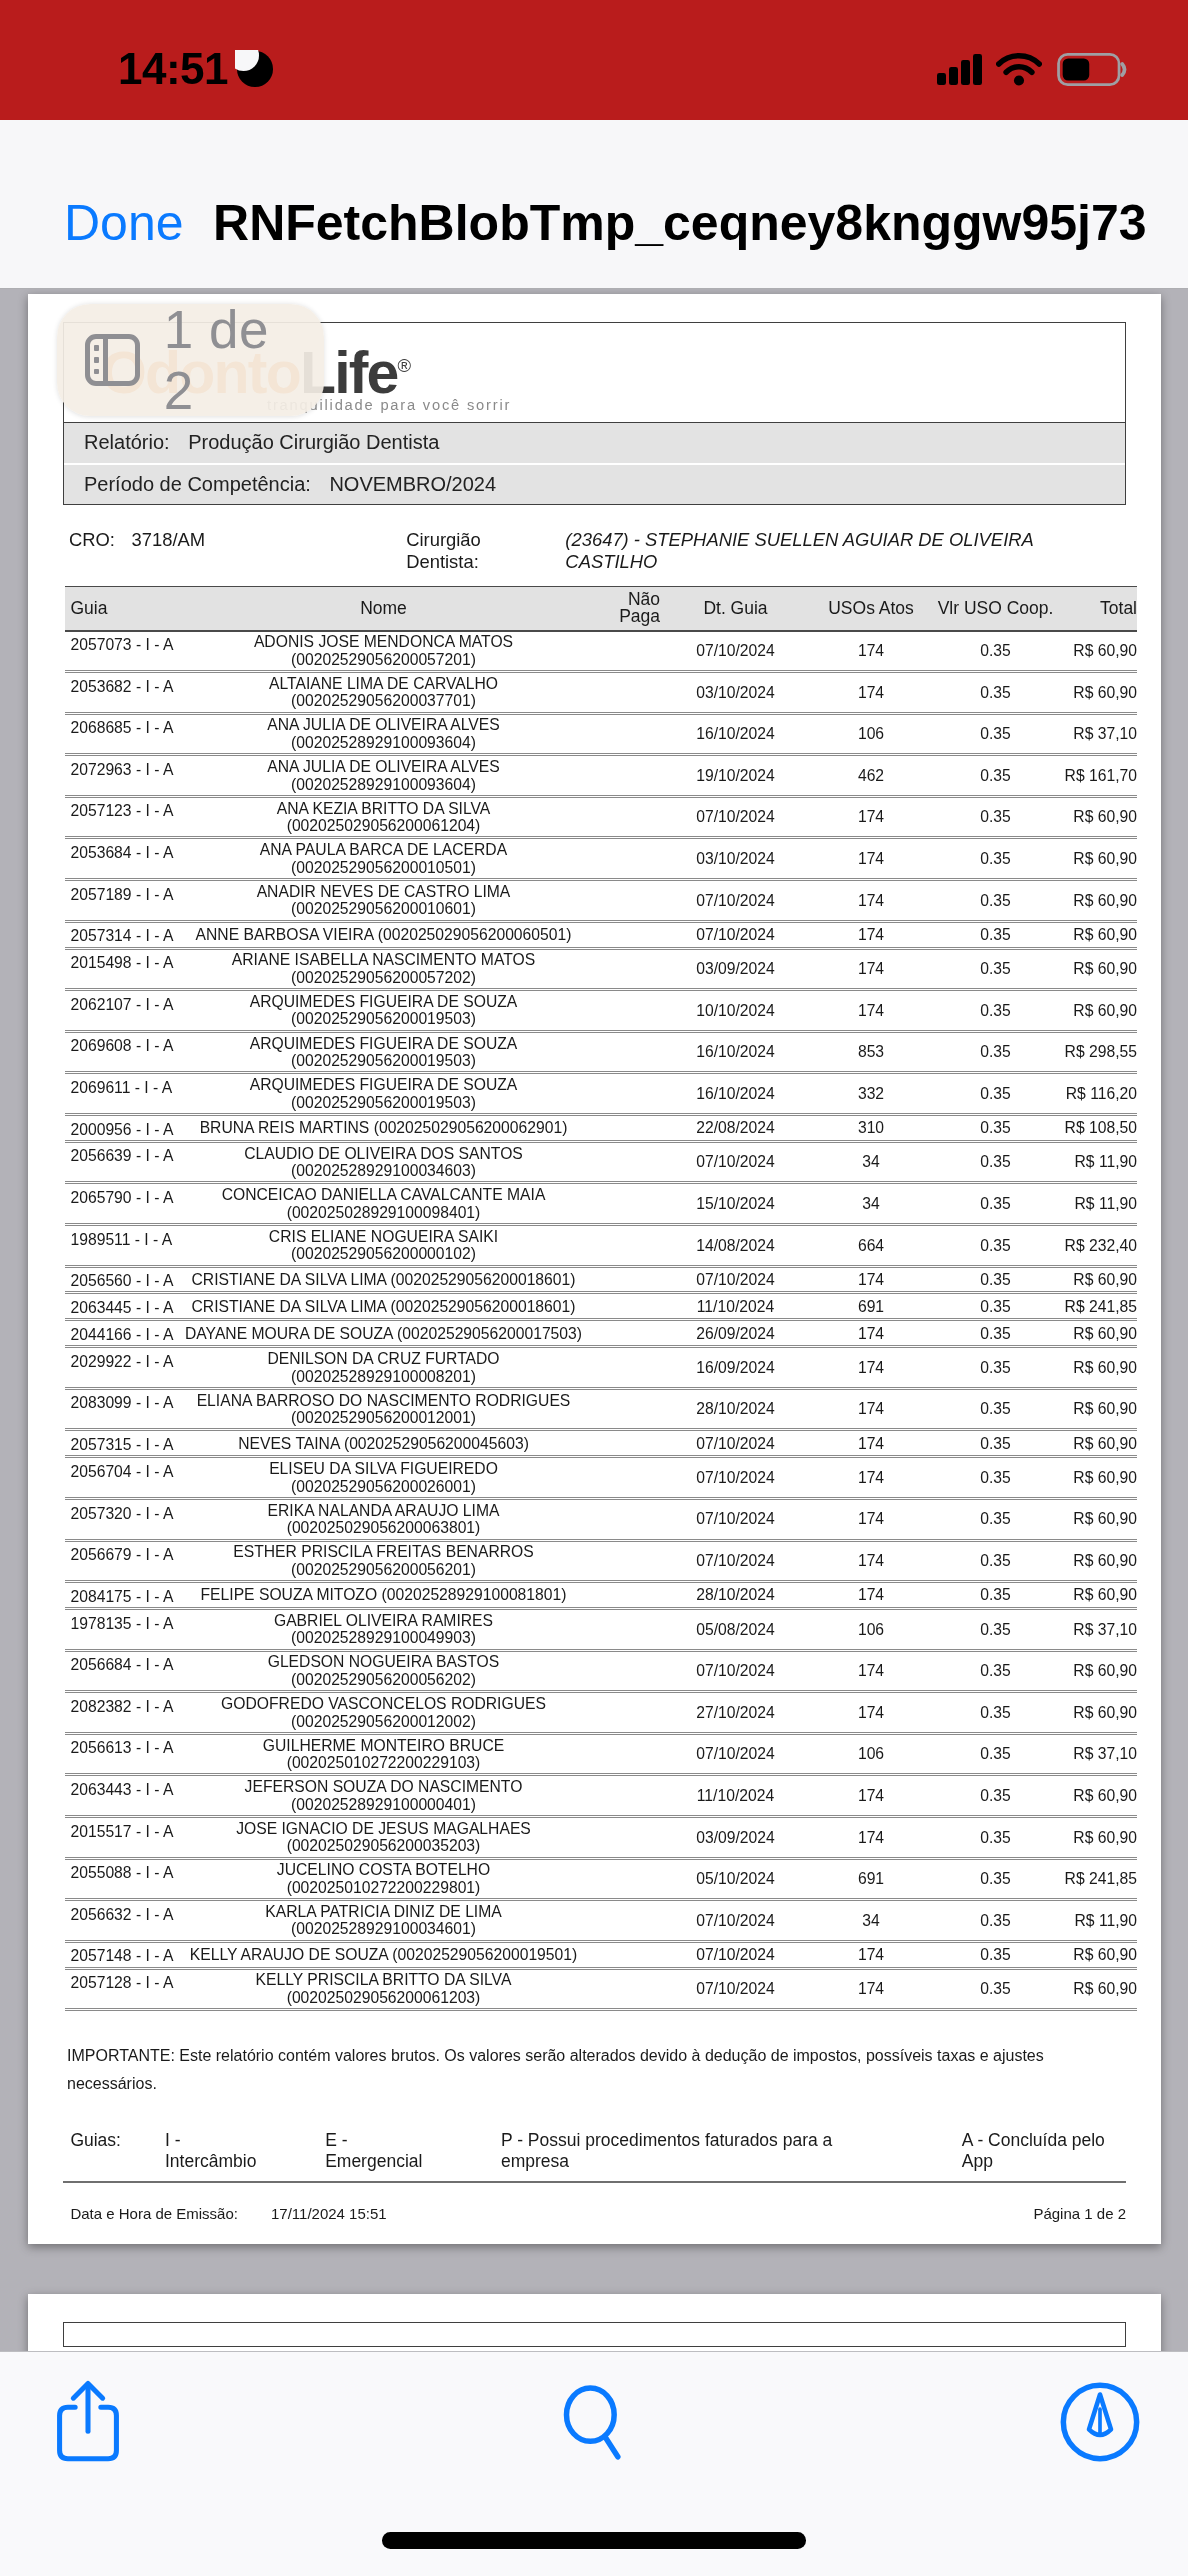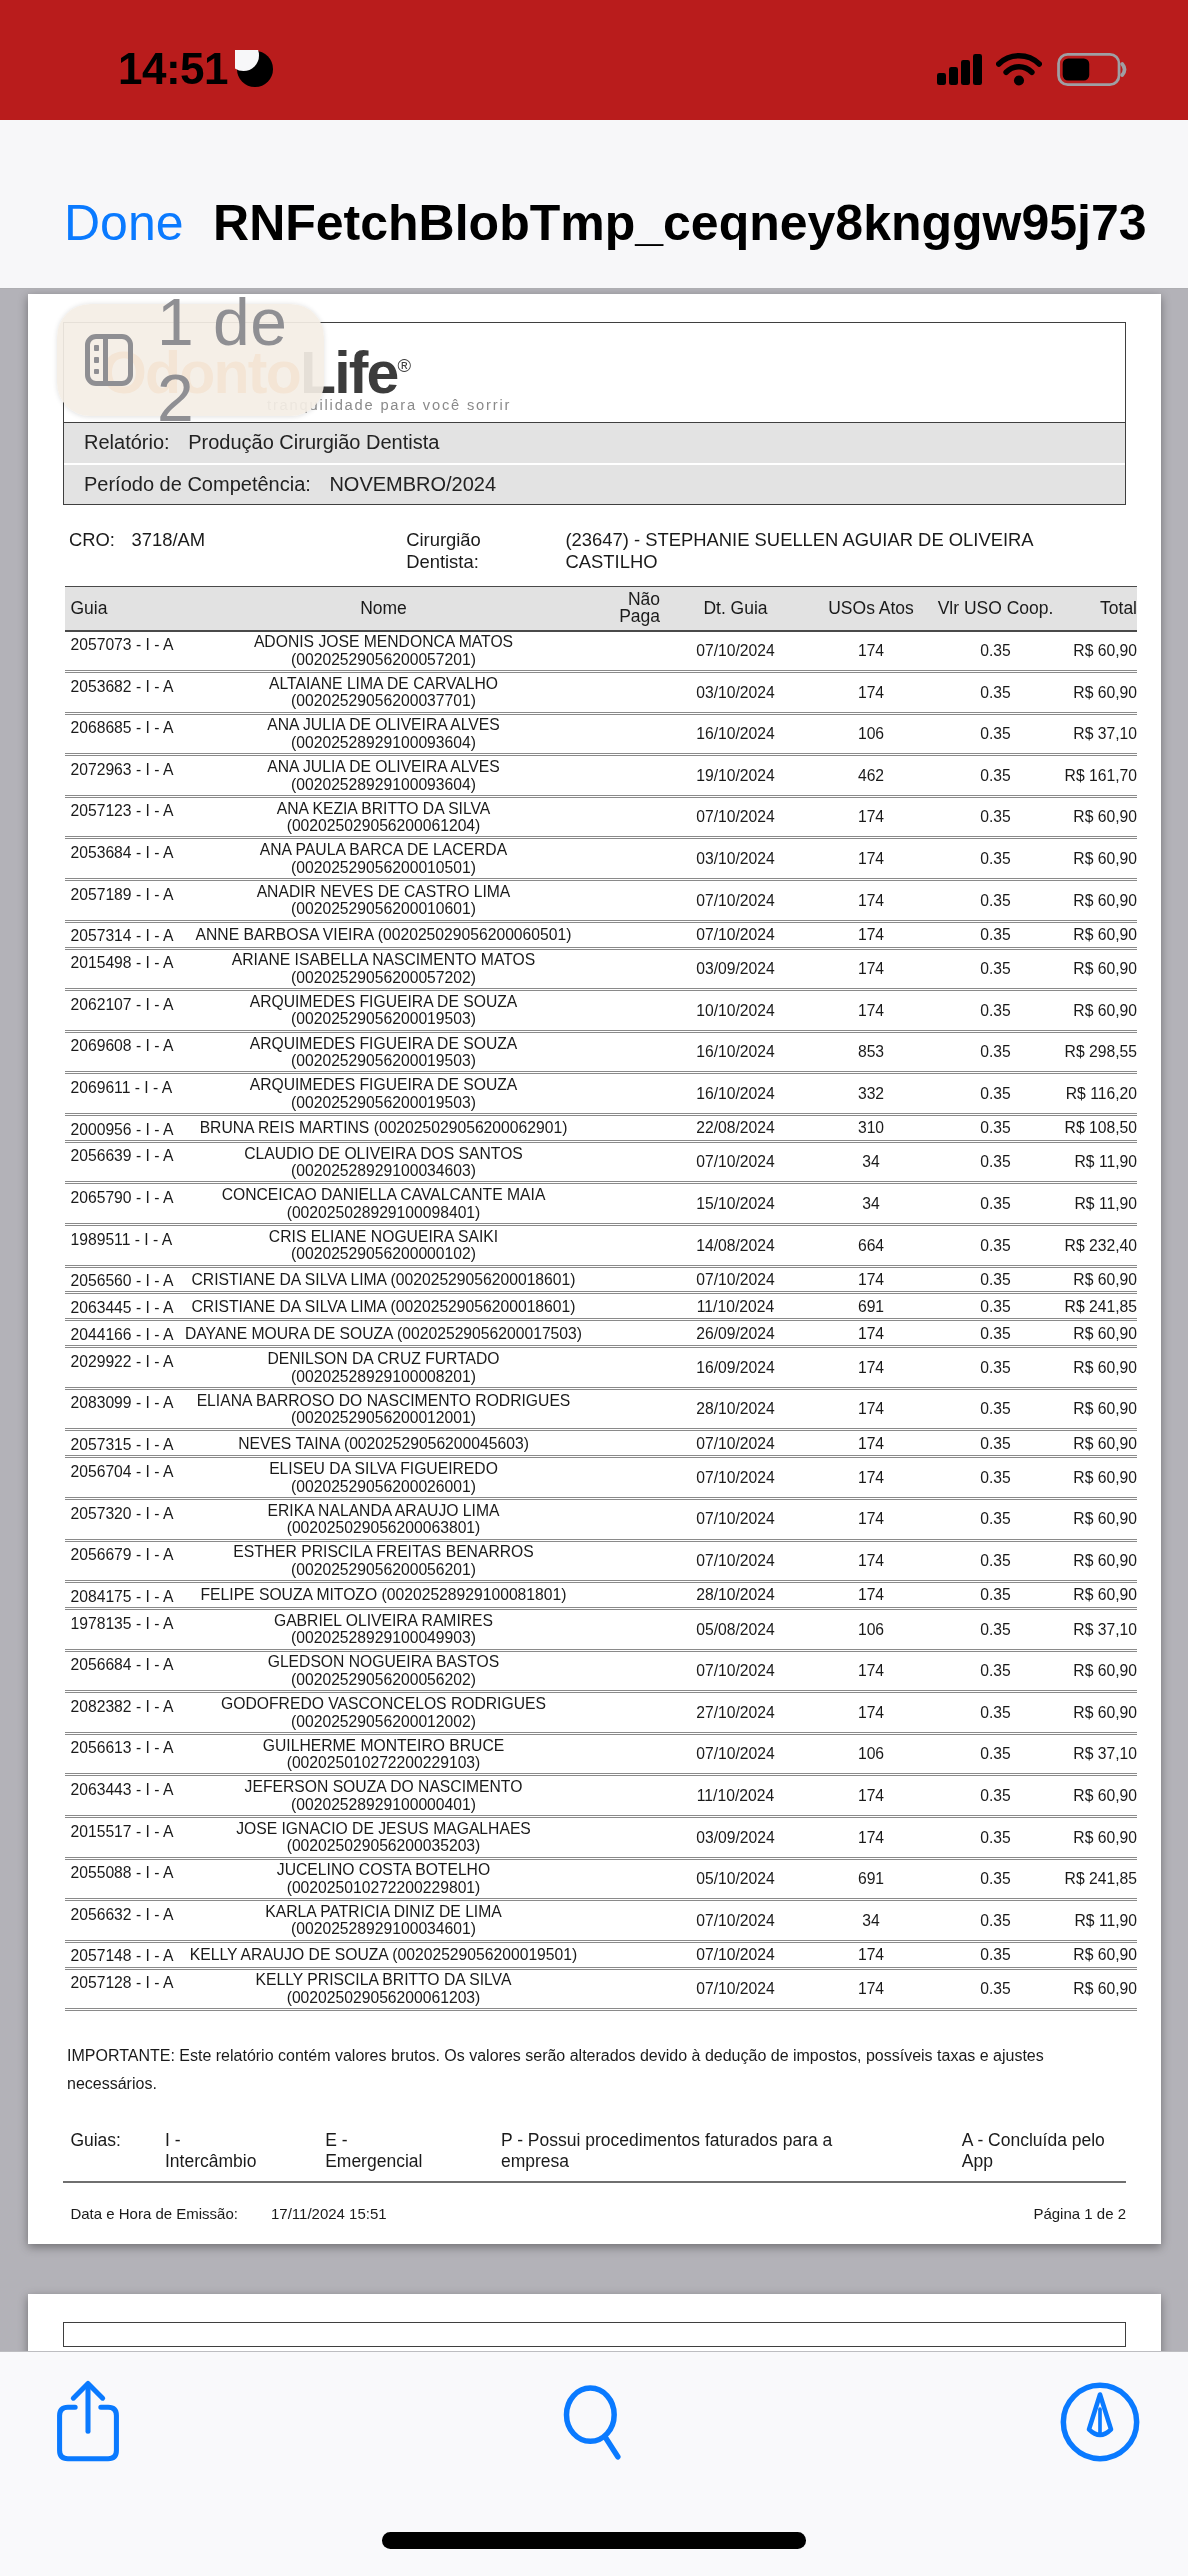--- a/index.html
+++ b/index.html
@@ -44,21 +44,21 @@
   .tagline { font-size:14.7px; color:#8a8a8a; letter-spacing:1.8px; margin:-5.5px 0 0 166px; }
   .graystrip { background:#e3e3e3; border-top:1.8px solid #3f3f3f; padding:8.3px 0 8.3px 20px;
     font-size:20px; color:#222; }
   .graystrip + .graystrip { border-top:2.8px solid #fff; }
   .striplabel { margin-right:13px;text-align:right; }
 
   
   .croline { margin:24px 35px 0 41px; font-size:18.4px; display:flex; }
   .cro-val { margin-left:16.6px; }
   .dent-label { margin-left:201px; }
-  .dent-val { margin-left:8px; }
+  .dent-val { margin-left:8px;font-style:italic; }
 
   
   .tbl { margin:13px 24px 0 37px; }
   .t-row { display:flex; align-items:center; border-bottom:3.7px double #8a8a8a;
     padding:1.8px 0; min-height:25px; font-size:15.7px; line-height:17.5px; }
   .t-head { background:#e2e2e2; border-top:1.8px solid #4a4a4a; border-bottom:2.8px double #4a4a4a;
     min-height:39px; font-size:17.5px; padding:3.7px 0; }
   .c-guia  { width:116px; align-self:flex-start; padding:2.8px 0 0 5.5px; white-space:nowrap; }
   .t-head .c-guia { align-self:center; padding-top:0; }
   .c-nome  { width:405px;text-align:center; }
@@ -79,21 +79,21 @@
   .pageno { margin-left:auto; }
 
   
   .pill { position:absolute; left:57px; top:14.7px; width:267px; height:112px; border-radius:33px;
     background:rgba(244,238,229,0.92); display:flex; align-items:center; padding:0 28px;
     box-shadow:0 0.9px 5.5px rgba(0,0,0,0.12); cursor:pointer; }
   .pill-icon { width:61px; height:52px; border:5.5px solid #8f8f93; border-radius:11px; position:relative; }
   .pill-icon::before { content:""; position:absolute; left:13px; top:0; bottom:0; width:4.6px; background:#8f8f93; }
   .pill-icon i { position:absolute; left:3.7px; width:5.5px; height:5.5px; background:#8f8f93; border-radius:0.9px; }
   .pill-icon i:nth-child(1){ top:6.4px; } .pill-icon i:nth-child(2){ top:18.4px; } .pill-icon i:nth-child(3){ top:30px; }
-  .pill-label { font-size:66px; color:#8f8f93; margin-left:24px; letter-spacing:0.5px; }
+  .pill-label { font-size:53px; color:#8f8f93; margin-left:24px; letter-spacing:0.5px; }
 
   
   .toolbar { position:absolute; left:0; right:0; top:2351px; height:225px;
     background:rgba(249,249,251,0.97); border-top:0.9px solid #bdbdc1; }
   .tb-btn { position:absolute; top:26px; width:88px; height:88px; cursor:pointer; }
   .tb-share { left:44px; } .tb-search { left:550px; } .tb-markup { right:44px; }
   .homebar { position:absolute; left:382px; top:2532px; width:424px; height:16.6px;
     border-radius:8.3px; background:#000; cursor:grab; }
 </style>
 </head>

